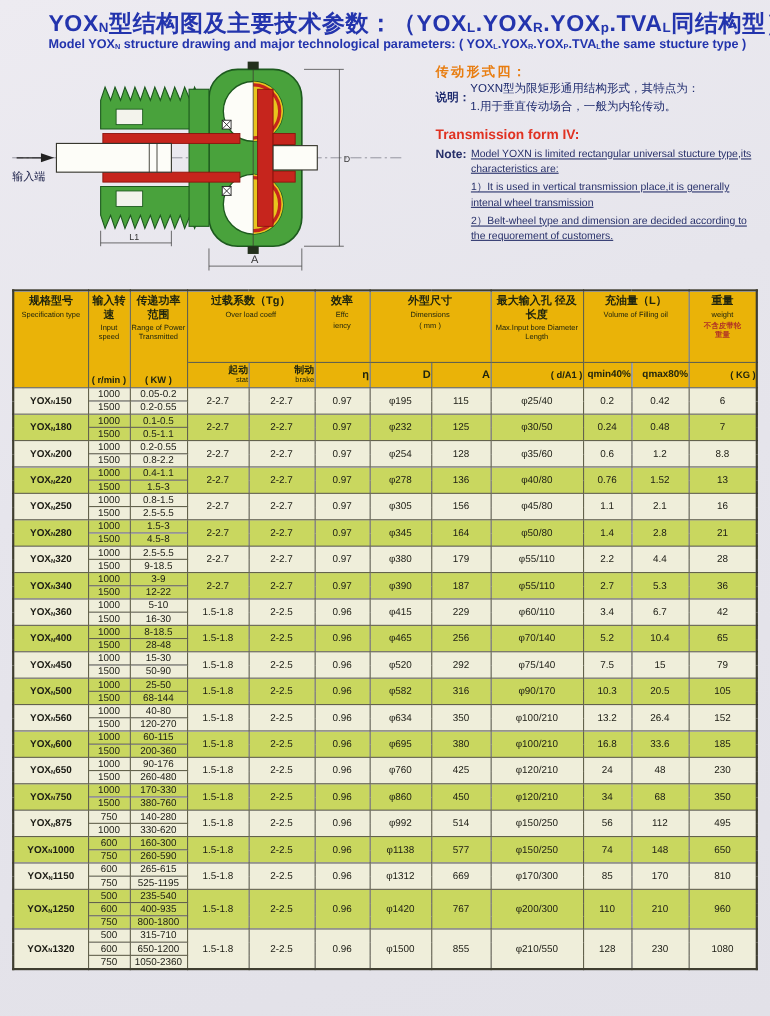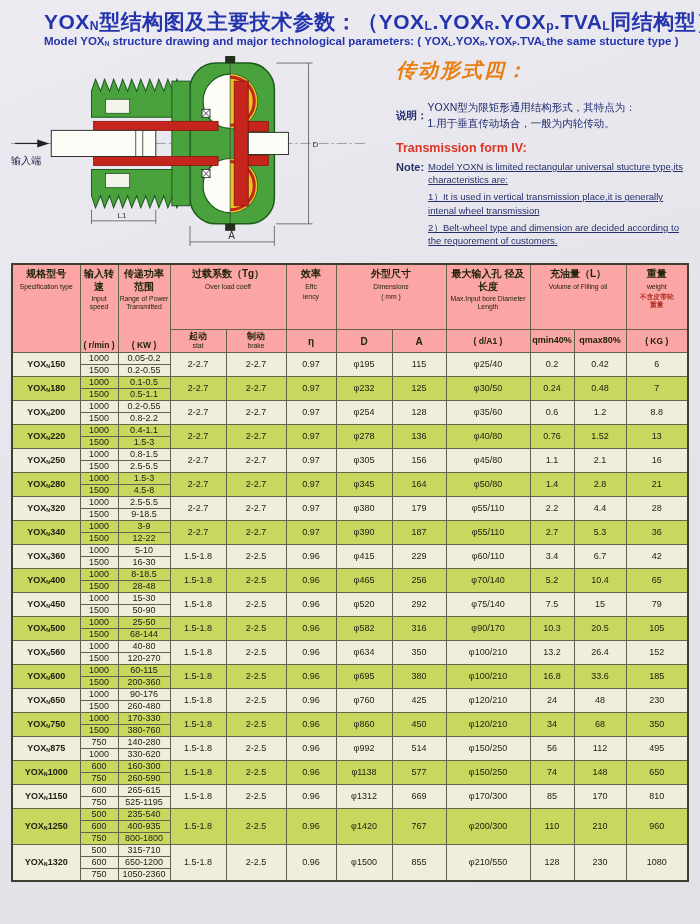--- a/index.html
+++ b/index.html
@@ -16,48 +16,48 @@
     font-size:21px;font-weight:bold;color:#2334ad;letter-spacing:0.5px;
     margin:0;line-height:1.15;white-space:nowrap;
   }
   .title-en{
     font-size:11.5px;font-weight:bold;color:#2334ad;margin-top:1px;white-space:nowrap;
   }
   
   .content{display:flex;align-items:flex-start;margin-top:4px;}
   .drawing{width:392px;height:206px;flex:0 0 auto;}
   .notes{flex:1 1 auto;padding:6px 14px 0 4px;}
-  .form-title-zh{font-size:20px;font-weight:bold;color:#e87d10;letter-spacing:2px;margin-bottom:16px;font-style:italic;}
+  .form-title-zh{font-size:12px;font-weight:bold;color:#e87d10;letter-spacing:2px;margin-bottom:0;}
   .desc-row{display:flex;font-size:10.5px;color:#1d2a6e;line-height:1.5;align-items:center;}
   .desc-label{font-weight:bold;flex:0 0 auto;}
   .desc-lines div{white-space:nowrap;}
   .form-title-en{font-size:12.5px;font-weight:bold;color:#e03222;margin:9px 0 5px 0;}
   .note-row{display:flex;font-size:9.5px;color:#27306a;line-height:1.45;}
   .note-label{font-weight:bold;font-size:11px;flex:0 0 auto;margin-right:4px;}
   .note-lines .nl{margin-bottom:3px;text-decoration:underline;}
   
   table.params{
     width:678px;margin:6px auto 0 auto;border-collapse:collapse;table-layout:fixed;
     border:2px solid #3f3e30;
   }
   .params th,.params td{
     border:1px solid #63624c;overflow:hidden;text-align:center;vertical-align:middle;
     padding:0;
   }
-  .params thead th{background:#fca5a5;color:#20250e;}
+  .params thead th{background:#eab308;color:#20250e;}
   .hwrap{display:flex;flex-direction:column;align-items:center;height:100%;padding:3px 1px 2px 1px;box-sizing:border-box;}
   .h-zh{font-size:10px;font-weight:bold;line-height:1.25;}
   .h-en{font-size:6.8px;font-weight:normal;line-height:1.2;margin-top:2px;}
   .h-unit{font-size:8.5px;font-weight:bold;margin-top:auto;padding-top:3px;}
   .h-note{font-size:6.8px;color:#b03226;font-weight:bold;margin-top:2px;line-height:1.2;width:34px;}
   .h-sub-zh{font-size:9px;font-weight:bold;line-height:1.1;}
   .h-sub-en{font-size:6.8px;font-weight:normal;line-height:1.1;}
   .h-sym{font-size:10px;font-weight:bold;}
   tr.hrow1 th{height:64px;}
-  tr.hrow2 th{height:22px;}
+  tr.hrow2 th{height:22px;text-align:right;}
   .params tbody td{height:11px;line-height:11px;font-size:9px;color:#1c1c14;}
   tr.row-cream td{background:#efeeda;}
   tr.row-green td{background:#c9d75f;}
   td.c-model{font-size:10.5px;font-weight:600;color:#14140c;}
   td.c-small{font-size:7.3px;white-space:nowrap;color:#33331f;}
 </style>
 </head>
 <body>
 
 <div class="page">

